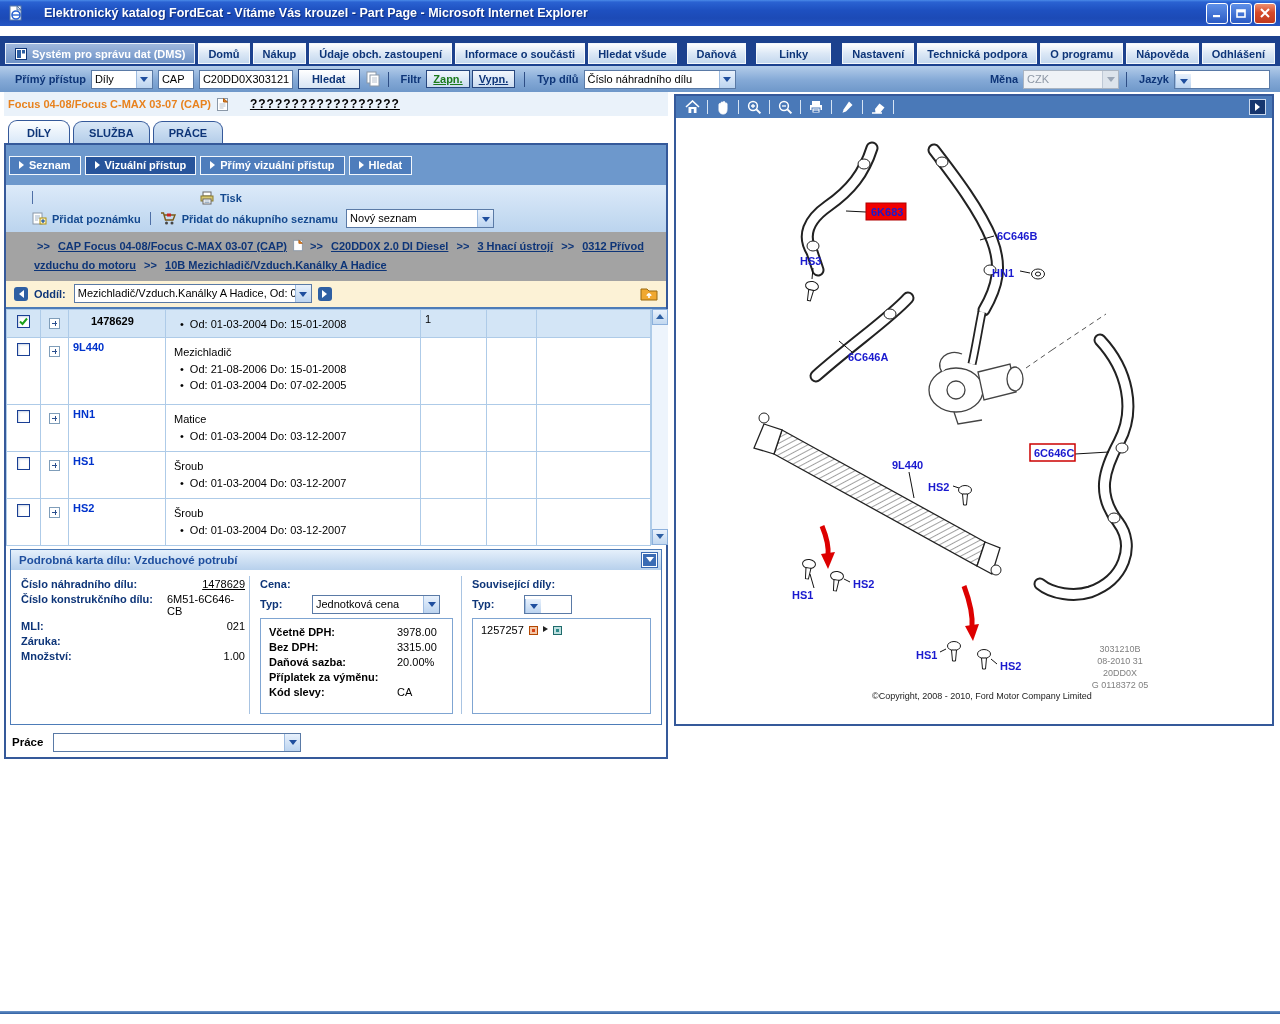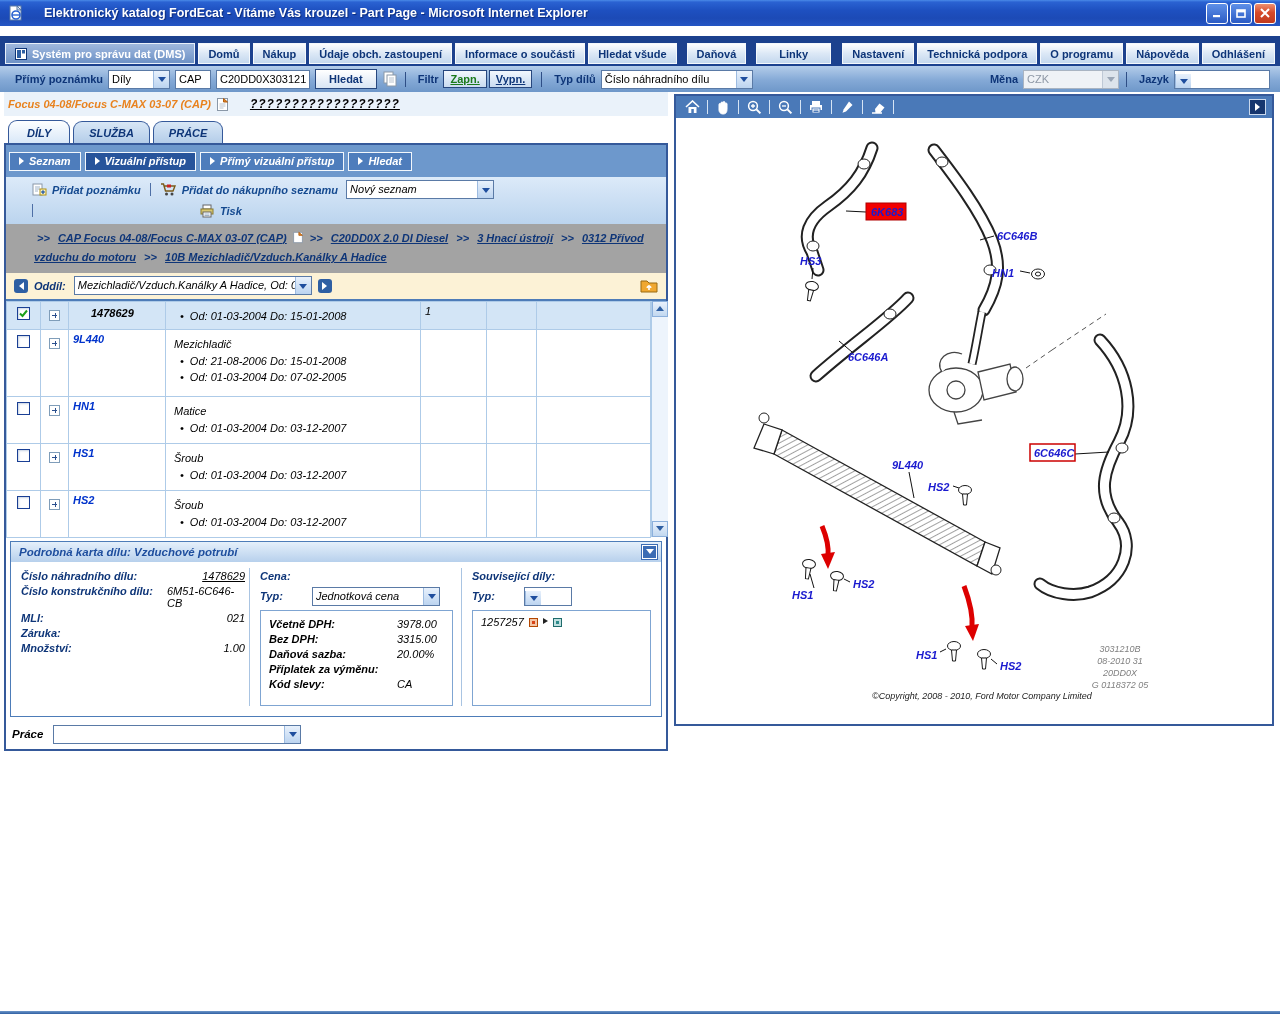--- a/index.html
+++ b/index.html
@@ -47,38 +47,38 @@
   .btn3d { height:20px; padding:0 13px; background:linear-gradient(180deg,#FFFFFF,#D8E5F4);
     border:1px solid #27477E; color:#0E3578; font-weight:bold; display:flex; align-items:center; }
   .vsep { width:1px; height:15px; background:#2E4E86; margin:0 7px; }
   .fbtn { height:18px; padding:0 6px; border:1px solid #27477E; background:linear-gradient(180deg,#F2F7FD,#C9DBF0);
     font-weight:bold; text-decoration:underline; display:flex; align-items:center; margin-right:2px; }
   .fbtn.on { color:#1B7A1B; }
   .fbtn.off { color:#0E3578; }
   .aspacer { flex:1; }
 
   
-  .main { display:flex; align-items:flex-start; padding-left:4px;font-style:italic; }
+  .main { display:flex; align-items:flex-start; padding-left:4px; }
   .left-col { width:664px; flex:none; }
   .right-col { width:600px; flex:none; margin-left:6px; margin-top:2px; border:2px solid #35599A; background:#fff; }
 
   
   .contextrow { height:24px; display:flex; align-items:center; padding:0 4px; background:#EAF2FA; gap:5px; }
   .vehicle { color:#E8821E; font-weight:bold; }
   .qlink { color:#000; font-weight:bold; font-size:12px; text-decoration:underline; margin-left:16px; letter-spacing:1px; }
 
   
   .tabsrow { height:27px; display:flex; align-items:flex-end; padding-left:4px; }
   .tab { padding:5px 15px 4px; margin-right:3px; border:1px solid #35599A; border-bottom:none;
     border-radius:9px 9px 0 0; background:linear-gradient(180deg,#D8E7F6,#B4CDE9); color:#0E3578; font-weight:bold; }
   .tab.active { background:linear-gradient(180deg,#FDFEFF,#D9E8F8); padding:6px 18px 4px; }
 
   
   .panel { border:2px solid #35599A; background:#fff; }
-  .viewstrip { height:32px; background:#6D98CC; display:flex; align-items:center; padding:0 3px; gap:4px; }
+  .viewstrip { height:40px; background:#6D98CC; display:flex; align-items:center; padding:0 3px; gap:4px; }
   .vbtn { height:19px; display:flex; align-items:center; gap:5px; padding:0 9px; border:1px solid #F2F7FC;
     background:#4E7DBC; color:#fff; font-weight:bold; }
   .vbtn.active { background:#27549B; }
   .tri-r { width:0; height:0; border-left:5px solid #fff; border-top:4px solid transparent; border-bottom:4px solid transparent; }
 
   .actions { background:linear-gradient(180deg,#DCEAF9,#BBD4EE); color:#14498F; font-weight:bold; padding:2px 0 3px; }
   .actrow { display:flex; align-items:center; height:21px; }
   .actrow .ind { width:26px; flex:none; }
   .alink { display:flex; align-items:center; gap:5px; color:#14498F; }
   .asep { width:1px; height:13px; background:#4E6FA6; margin:0 9px; }
@@ -242,21 +242,21 @@
         </div>
       <div class="mbtn">
           <span>Nápověda</span>
         </div>
       <div class="mbtn" style="margin-right:0;">
           <span>Odhlášení</span>
         </div>
     </div>
 
     <div class="accessbar">
-      <span class="lbl">Přímý poznámku</span>
+      <span class="lbl">Přímý přístup</span>
       <div class="xpsel" style="width:62px;">
         <span class="val">Díly</span>
           <span class="arr">
             <i></i>
           </span>
       </div>
       <input class="xpinput" style="width: 36px; margin-left: 5px;" value="CAP">
       <input class="xpinput" style="width: 94px; margin-left: 5px;" value="C20DD0X3031210">
       <div class="btn3d" style="margin-left:5px;">
           <span>Hledat</span>
@@ -335,20 +335,33 @@
             <span class="tri-r"></span>
             <span>Přímý vizuální přístup</span>
           </div>
           <div class="vbtn">
             <span class="tri-r"></span>
             <span>Hledat</span>
           </div>
         </div>
 
         <div class="actions">
+          <div class="actrow">
+            <span class="ind"></span>
+            <span style="width:1px;height:13px;background:#4E6FA6;"></span>
+            <a class="alink" style="margin-left:166px;">
+              <svg width="16" height="14" viewBox="0 0 16 14">
+                <rect x="4" y="1" width="8" height="4" fill="#fff" stroke="#666"></rect>
+                <rect x="2" y="5" width="12" height="5" fill="#D8C870" stroke="#8A7A30"></rect>
+                <rect x="4" y="8" width="8" height="5" fill="#fff" stroke="#666"></rect>
+                <path d="M5.5,10 H10.5 M5.5,11.5 H10.5" stroke="#9FB2C6"></path>
+              </svg>
+              <span>Tisk</span>
+            </a>
+          </div>
           <div class="actrow">
             <span class="ind"></span>
             <a class="alink">
               <svg width="15" height="15" viewBox="0 0 15 15">
                 <rect x="1" y="2" width="9" height="11" fill="#fff" stroke="#8A98A8"></rect>
                 <path d="M3,5 H8 M3,7 H8 M3,9 H6" stroke="#9FB2C6"></path>
                 <rect x="8" y="7" width="6" height="6" fill="#FDF6C8" stroke="#B09010"></rect>
                 <path d="M11,8.2 V12 M9.2,10 H12.8" stroke="#2E5FA3" stroke-width="1.4"></path>
               </svg>
               <span>Přidat poznámku</span>
@@ -362,33 +375,20 @@
                 <rect x="7" y="2.5" width="4" height="3" fill="#CC2222"></rect>
               </svg>
               <span>Přidat do nákupního seznamu</span>
             </a>
             <div class="xpsel" style="width:148px;margin-left:8px;font-weight:normal;">
               <span class="val">Nový seznam</span>
                 <span class="arr">
                   <i></i>
                 </span>
             </div>
-          </div>
-          <div class="actrow">
-            <span class="ind"></span>
-            <span style="width:1px;height:13px;background:#4E6FA6;"></span>
-            <a class="alink" style="margin-left:166px;">
-              <svg width="16" height="14" viewBox="0 0 16 14">
-                <rect x="4" y="1" width="8" height="4" fill="#fff" stroke="#666"></rect>
-                <rect x="2" y="5" width="12" height="5" fill="#D8C870" stroke="#8A7A30"></rect>
-                <rect x="4" y="8" width="8" height="5" fill="#fff" stroke="#666"></rect>
-                <path d="M5.5,10 H10.5 M5.5,11.5 H10.5" stroke="#9FB2C6"></path>
-              </svg>
-              <span>Tisk</span>
-            </a>
           </div>
         </div>
 
         <div class="crumbbar">
           <span class="sep">&gt;&gt;</span>
           <a>CAP Focus 04-08/Focus C-MAX 03-07 (CAP)</a>
           <svg width="12" height="13" viewBox="0 0 13 15" style="vertical-align:-2px;">
             <rect x="1.5" y="1.5" width="10" height="12" fill="#fff" stroke="#8A98A8"></rect>
             <path d="M7.5,1.5 L11.5,5 L7.5,5 Z" fill="#E8821E" stroke="#B05E10"></path>
           </svg>

